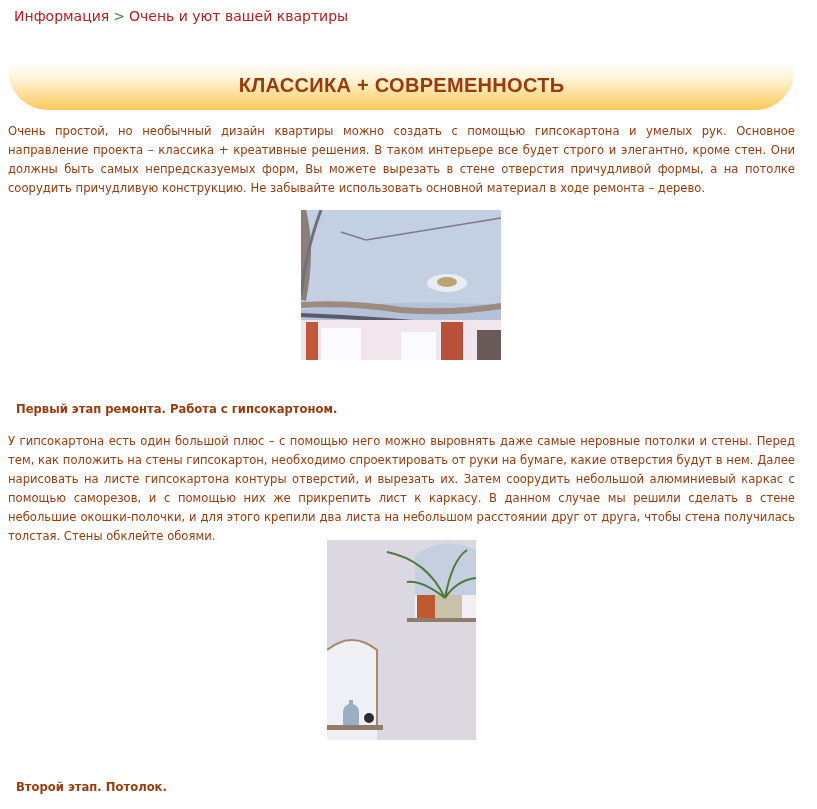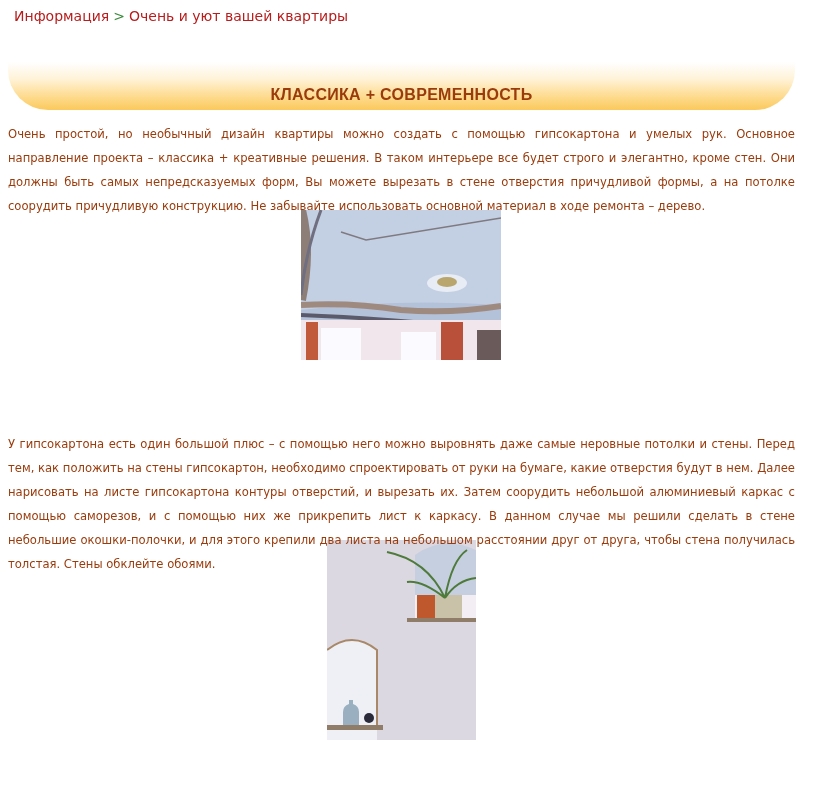--- a/index.html
+++ b/index.html
@@ -5,23 +5,23 @@
   html, body { margin:0; padding:0; background:#ffffff; }
   body { width:817px; height:809px; overflow:hidden; position:relative;
          font-family:"DejaVu Sans", sans-serif; }
   .breadcrumb { position:absolute; left:14px; top:8px; font-size:14px; color:#9b2a1e; white-space:nowrap; }
   .breadcrumb a { color:#b91c1c; text-decoration:none; }
   .breadcrumb .sep { color:#3a8a3a; margin:0 4px; }
   .banner { position:absolute; left:8px; top:62px; width:787px; height:48px;
             border-radius:0 0 40px 40px / 0 0 40px 40px;
             background:linear-gradient(to bottom, #ffffff 0%, #fff3d8 35%, #fdd989 75%, #fbc95c 100%);
             text-align:center; }
-  .banner h1 { margin:12px; padding-top:12px; font-family:"Liberation Sans", sans-serif;
-               font-weight:bold; font-size:16px; color:#9a3b0c; letter-spacing:0.3px; }
-  .content { position:absolute; left:8px; top:122px; width:787px; color:#9a3b0c; font-size:11.6px; line-height:24px; }
+  .banner h1 { margin:0; padding-top:12px; font-family:"Liberation Sans", sans-serif;
+               font-weight:bold; font-size:20px; color:#9a3b0c; letter-spacing:0.3px; }
+  .content { position:absolute; left:8px; top:122px; width:787px; color:#9a3b0c; font-size:11.6px; line-height:19px; }
   .content p { margin:0; text-align:justify; }
   .photo1 { width:200px; height:150px; position:absolute; left:293px; top:88px;
             background:linear-gradient(170deg, #9aa9c2 0%, #b8c6dc 30%, #c9d4e6 55%, #8c8ca0 72%, #f3e8ec 80%, #c1603a 88%, #f0eaf0 100%); }
   .photo2 { width:149px; height:200px; position:absolute; left:319px; top:418px;
             background:linear-gradient(180deg, #d7d4e0 0%, #e4e0ea 50%, #d9d4df 100%); overflow:hidden; }
   .h2 { position:absolute; left:8px; font-weight:bold; font-size:11.6px; color:#9a3b0c; }
 </style>
 </head>
 <body>
 
@@ -66,16 +66,18 @@
       <rect x="80" y="78" width="69" height="4" fill="#8f7d6a"></rect>
       <path d="M118 58 Q100 20 60 12 M118 58 Q125 20 140 10 M118 58 Q130 40 149 38 M118 58 Q95 40 80 42" stroke="#4e7a3a" stroke-width="2" fill="none"></path>
       <path d="M0 200 L0 110 Q25 90 50 110 L50 200 Z" fill="#eef0f6"></path>
       <path d="M0 110 Q25 90 50 110 L50 185" stroke="#a88868" stroke-width="2" fill="none"></path>
       <rect x="0" y="185" width="56" height="5" fill="#8f7d6a"></rect>
       <path d="M16 185 L16 172 Q16 166 22 164 L22 160 L26 160 L26 164 Q32 166 32 172 L32 185 Z" fill="#9ab0c0"></path>
       <circle cx="42" cy="178" r="5" fill="#2a2a3a"></circle>
     </svg>
   </div>
 
+  <div class="h2" style="top:278px">Первый этап ремонта. Работа с гипсокартоном.</div>
 
   <p style="position:absolute; left:0; top:310px; width:787px;">У гипсокартона есть один большой плюс – с помощью него можно выровнять даже самые неровные потолки и стены. Перед тем, как положить на стены гипсокартон, необходимо спроектировать от руки на бумаге, какие отверстия будут в нем. Далее нарисовать на листе гипсокартона контуры отверстий, и вырезать их. Затем соорудить небольшой алюминиевый каркас с помощью саморезов, и с помощью них же прикрепить лист к каркасу. В данном случае мы решили сделать в стене небольшие окошки-полочки, и для этого крепили два листа на небольшом расстоянии друг от друга, чтобы стена получилась толстая. Стены обклейте обоями.</p>
 
+  <div class="h2" style="top:656px">Второй этап. Потолок.</div>
 </div>
 
 </body></html>

